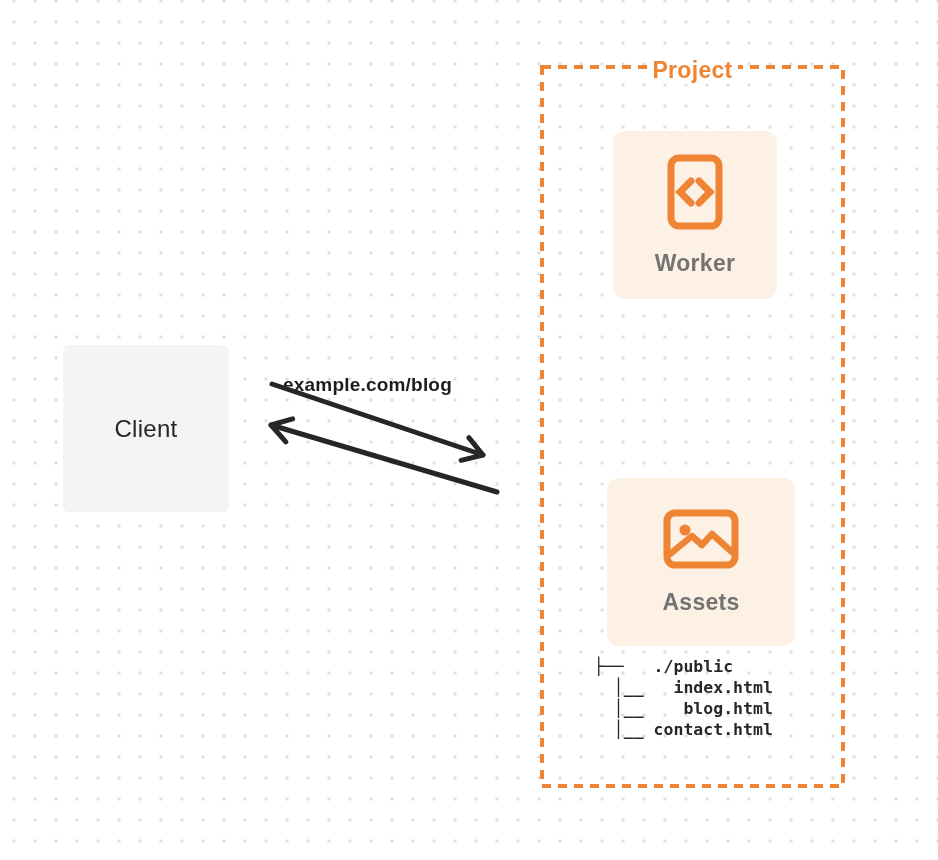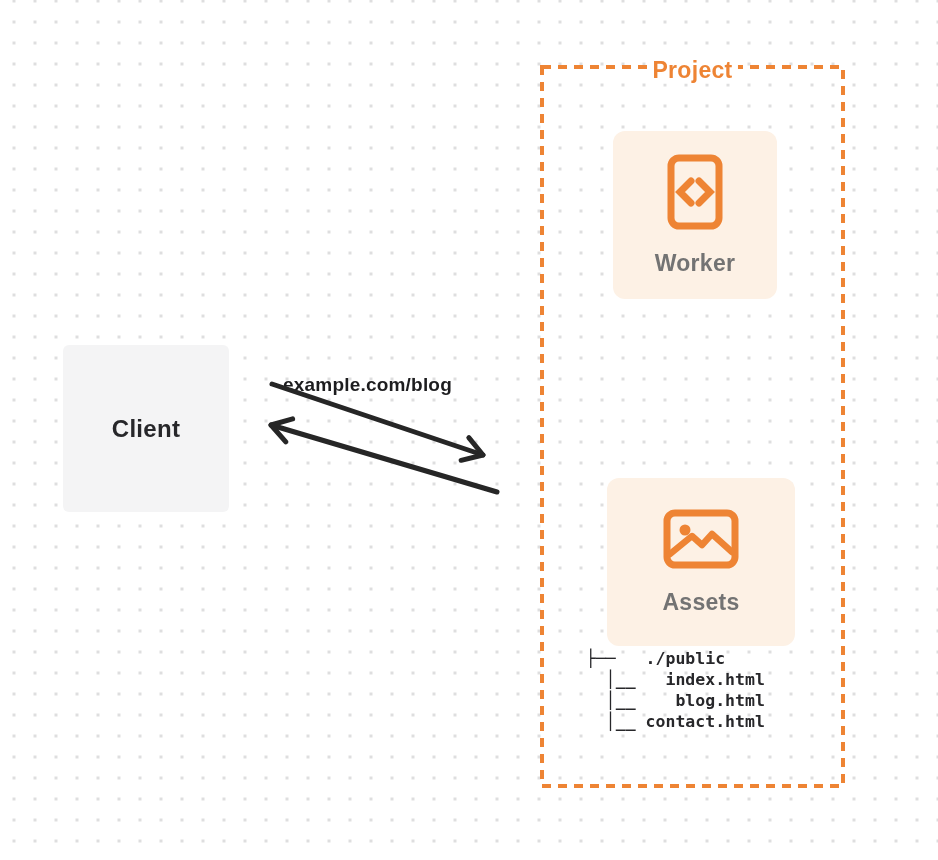--- a/index.html
+++ b/index.html
@@ -19,21 +19,21 @@
   
   .client-box {
     position: absolute;
     left: 63px; top: 345px;
     width: 166px; height: 167px;
     background: #f4f4f5;
     border-radius: 6px;
     display: flex; align-items: center; justify-content: center;
   }
   .client-box .label {
-    font-size: 24px; font-weight: bold; color: #27272a;
+    font-size: 24px; font-weight: normal; color: #27272a;
     letter-spacing: 0.3px;
   }
 
   
   .request-label {
     position: absolute;
     left: 283px; top: 338px;
     font-size: 19px; font-weight: bold; color: #1d1d1f;
     letter-spacing: 0.2px;
     margin-top: 36px;
@@ -73,21 +73,21 @@
   .card-assets { left: 67px; top: 413px; width: 188px; height: 168px; }
   .card .label {
     font-size: 23px; font-weight: bold; color: #737373;
     letter-spacing: 0.3px;
   }
 
   
   .file-tree {
     position: absolute;
     left: 46px; top: 583px;
-    margin: 0;
+    margin: 8px;
     font-family: "DejaVu Sans Mono", monospace;
     font-size: 16.5px;
     line-height: 21px;
     font-weight: 600;
     color: #27272a;
     white-space: pre;
   }
 </style>
 </head>
 <body>

